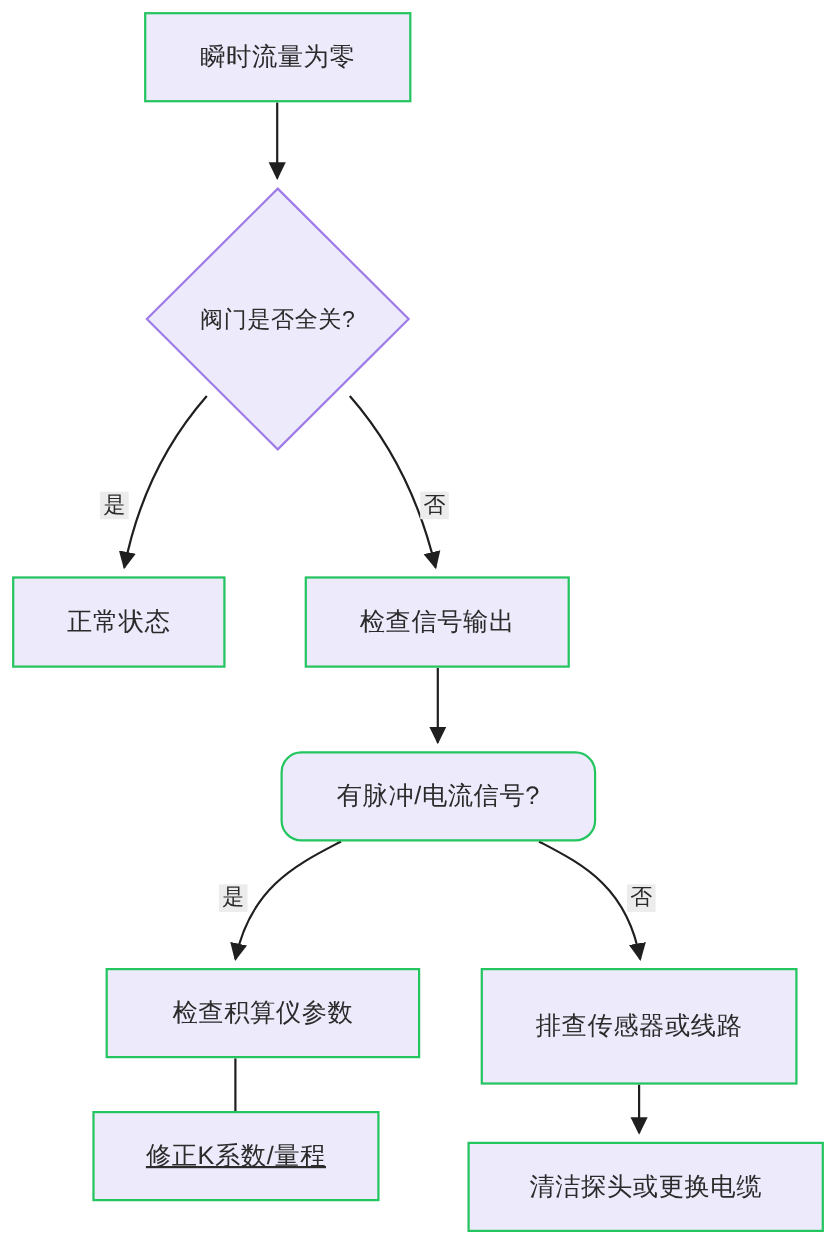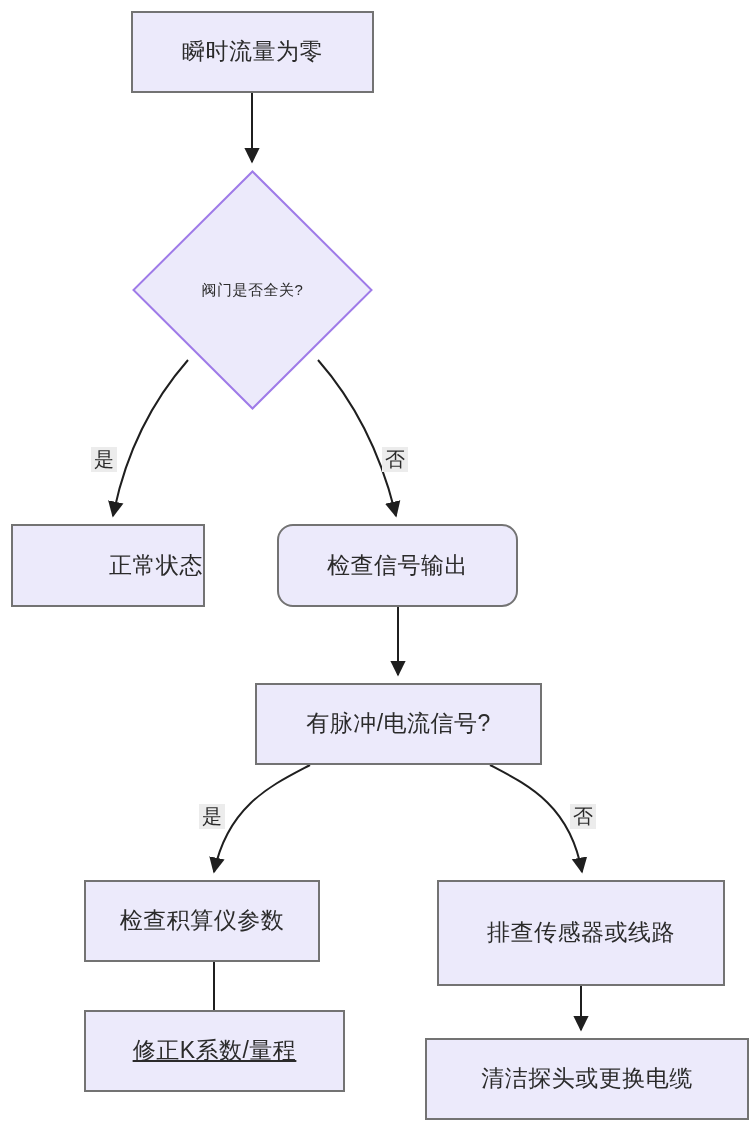--- a/index.html
+++ b/index.html
@@ -27,21 +27,21 @@
     height: 1134px;
     pointer-events: none;
   }
   .node {
     position: absolute;
     box-sizing: border-box;
     display: flex;
     align-items: center;
     justify-content: center;
     background: #ECEAFB;
-    border: 2px solid #737373;
+    border: 2px solid #22c55e;
     color: #2b2b2b;
     font-size: 23px;
     line-height: 1.2;
     letter-spacing: 0.5px;
     white-space: nowrap;
   }
   .node-label {
     display: block;
     text-align: center;
   }
@@ -55,21 +55,21 @@
     position: absolute;
     left: 0;
     top: 0;
     width: 100%;
     height: 100%;
   }
   .diamond-text {
     position: relative;
     z-index: 2;
     color: #2b2b2b;
-    font-size: 15px;
+    font-size: 21px;
     letter-spacing: 0.5px;
     white-space: nowrap;
     text-align: center;
   }
   .edge-label {
     position: absolute;
     background: #ECECEC;
     color: #2b2b2b;
     font-size: 20px;
     line-height: 1.15;
@@ -105,33 +105,33 @@
     <span class="node-label">瞬时流量为零</span>
   </div>
 
   <div class="diamond-wrap" style="left:132px; top:170px; width:241px; height:240px;">
     <svg class="diamond-shape" viewBox="0 0 241 240" preserveAspectRatio="none">
       <polygon points="120.5,1.5 239.5,120 120.5,238.5 1.5,120" fill="#ECEAFB" stroke="#9F7BE8" stroke-width="2"></polygon>
     </svg>
     <span class="diamond-text">阀门是否全关?</span>
   </div>
 
-  <div class="node" style="left:11px; top:524px; width:194px; height:83px;justify-content:flex-end;">
+  <div class="node" style="left:11px; top:524px; width:194px; height:83px;">
     <span class="node-label">正常状态</span>
   </div>
 
-  <div class="node" style="left:277px; top:524px; width:241px; height:83px;border-radius:16px;">
+  <div class="node" style="left:277px; top:524px; width:241px; height:83px;">
     <span class="node-label">检查信号输出</span>
   </div>
 
-  <div class="node" style="left:255px; top:683px; width:287px; height:82px;">
+  <div class="node" style="left:255px; top:683px; width:287px; height:82px;border-radius:19px;">
     <span class="node-label">有脉冲/电流信号?</span>
   </div>
 
-  <div class="node" style="left:84px; top:880px; width:236px; height:82px;">
+  <div class="node" style="left:96px; top:880px; width:286px; height:82px;">
     <span class="node-label">检查积算仪参数</span>
   </div>
 
   <div class="node" style="left:437px; top:880px; width:288px; height:106px;">
     <span class="node-label">排查传感器或线路</span>
   </div>
 
   <div class="node" style="left:84px; top:1010px; width:261px; height:82px;text-decoration:underline;">
     <span class="node-label">修正K系数/量程</span>
   </div>

